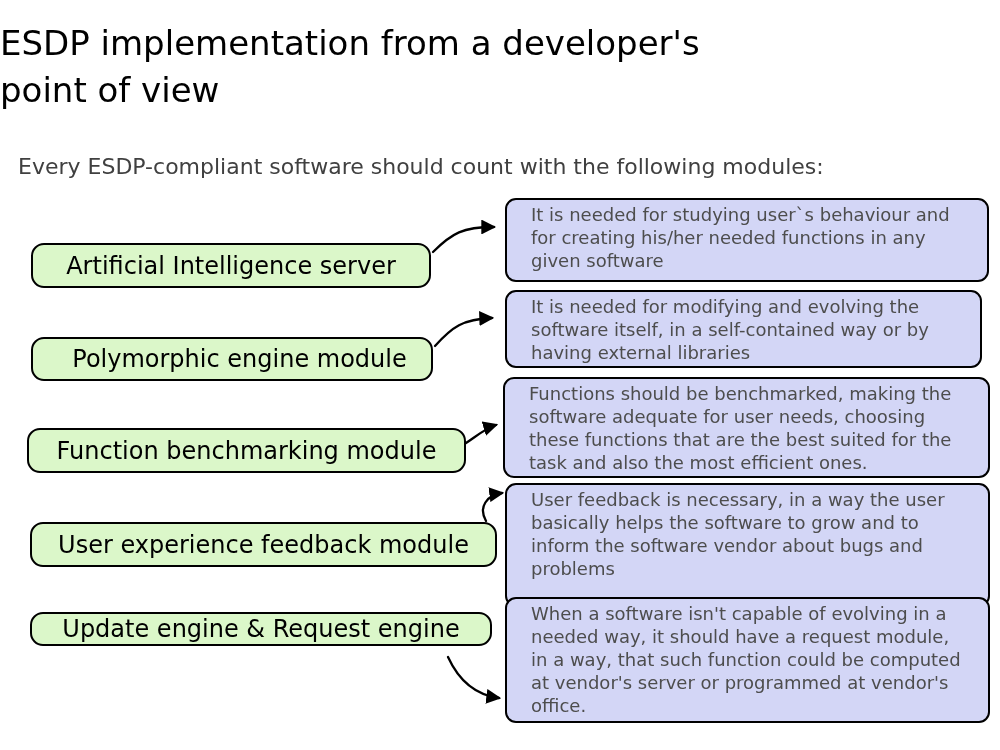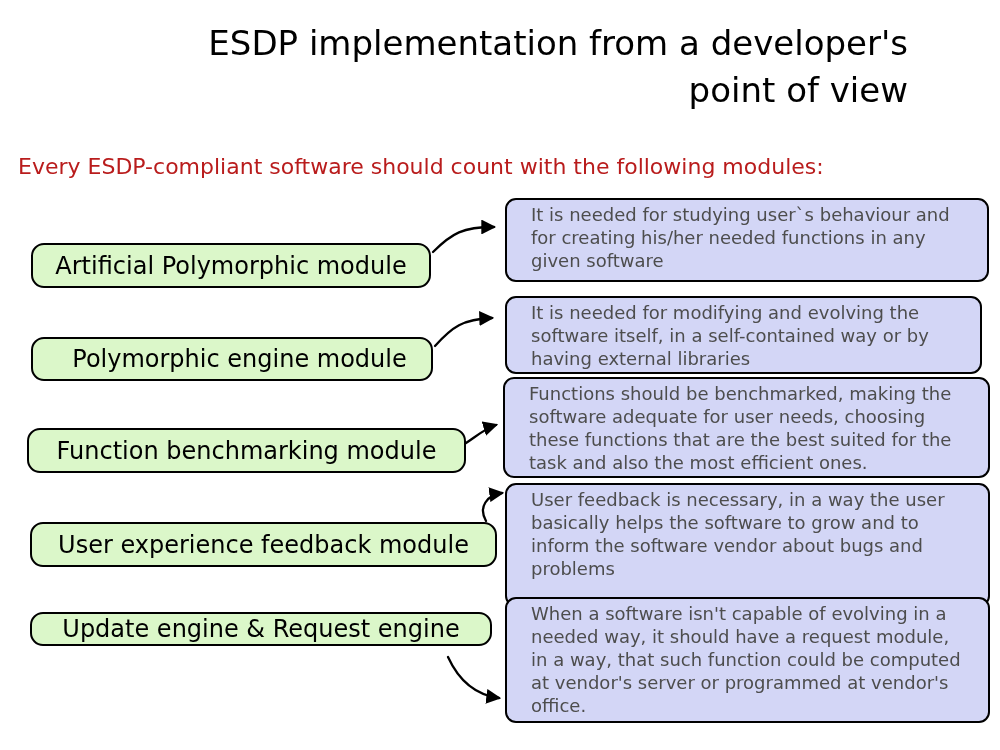--- a/index.html
+++ b/index.html
@@ -12,32 +12,32 @@
     width: 1000px;
     height: 750px;
     font-family: "DejaVu Sans", "Liberation Sans", sans-serif;
     overflow: hidden;
   }
   .title {
     position: absolute;
     top: 20px;
     left: 0;
     width: 908px;
-    text-align: right;
+    text-align: left;
     font-size: 34px;
     line-height: 47px;
     color: #000000;
     white-space: pre-line;
   }
   .subtitle {
     position: absolute;
     top: 154px;
     left: 18px;
     font-size: 22px;
-    color: #b91c1c;
+    color: #404040;
     white-space: nowrap;
   }
   .module {
     position: absolute;
     box-sizing: border-box;
     background: var(--module-fill, #dbf7c9);
     border: 2.5px solid var(--border, #000000);
     border-radius: 13px;
     display: flex;
     align-items: center;
@@ -72,35 +72,35 @@
     stroke-linecap: round;
   }
   
   .m1 { left: 31px;  top: 243px; width: 400px; height: 45px; }
   .m2 { left: 31px;  top: 337px; width: 402px; height: 44px; padding-left: 15px; }
   .m3 { left: 27px;  top: 428px; width: 439px; height: 45px; }
   .m4 { left: 30px;  top: 522px; width: 467px; height: 45px; }
   .m5 { left: 30px;  top: 612px; width: 462px; height: 34px; }
   
   .d1 { left: 505px; top: 198px; width: 484px; height: 84px;  }
-  .d2 { left: 505px; top: 296px; width: 477px; height: 78px;  }
+  .d2 { left: 505px; top: 290px; width: 477px; height: 78px;  }
   .d3 { left: 503px; top: 377px; width: 487px; height: 101px; }
   .d4 { left: 505px; top: 483px; width: 485px; height: 124px; }
   .d5 { left: 505px; top: 597px; width: 485px; height: 126px; }
 </style>
 </head>
 <body>
 
 <div class="title">ESDP implementation from a developer's
 point of view</div>
 
 <div class="subtitle">Every ESDP-compliant software should count with the following modules:</div>
 
 <div class="module m1">
-  <span>Artificial Polymorphic module</span>
+  <span>Artificial Intelligence server</span>
 </div>
 <div class="module m2">
   <span>Polymorphic engine module</span>
 </div>
 <div class="module m3">
   <span>Function benchmarking module</span>
 </div>
 <div class="module m4">
   <span>User experience feedback module</span>
 </div>

